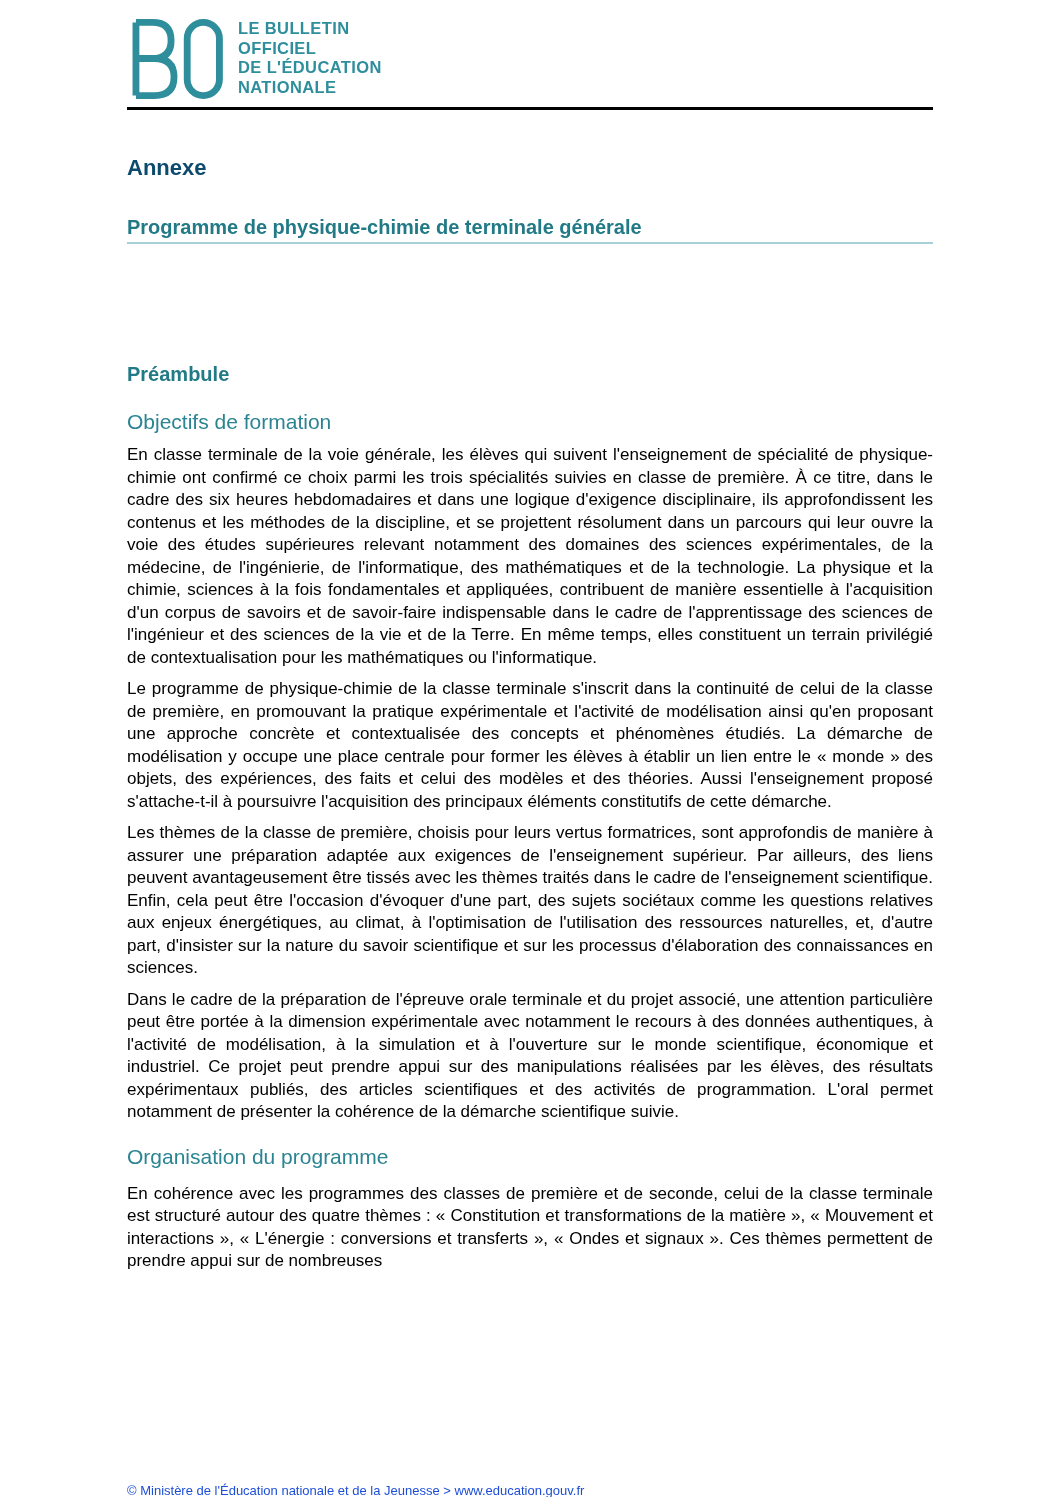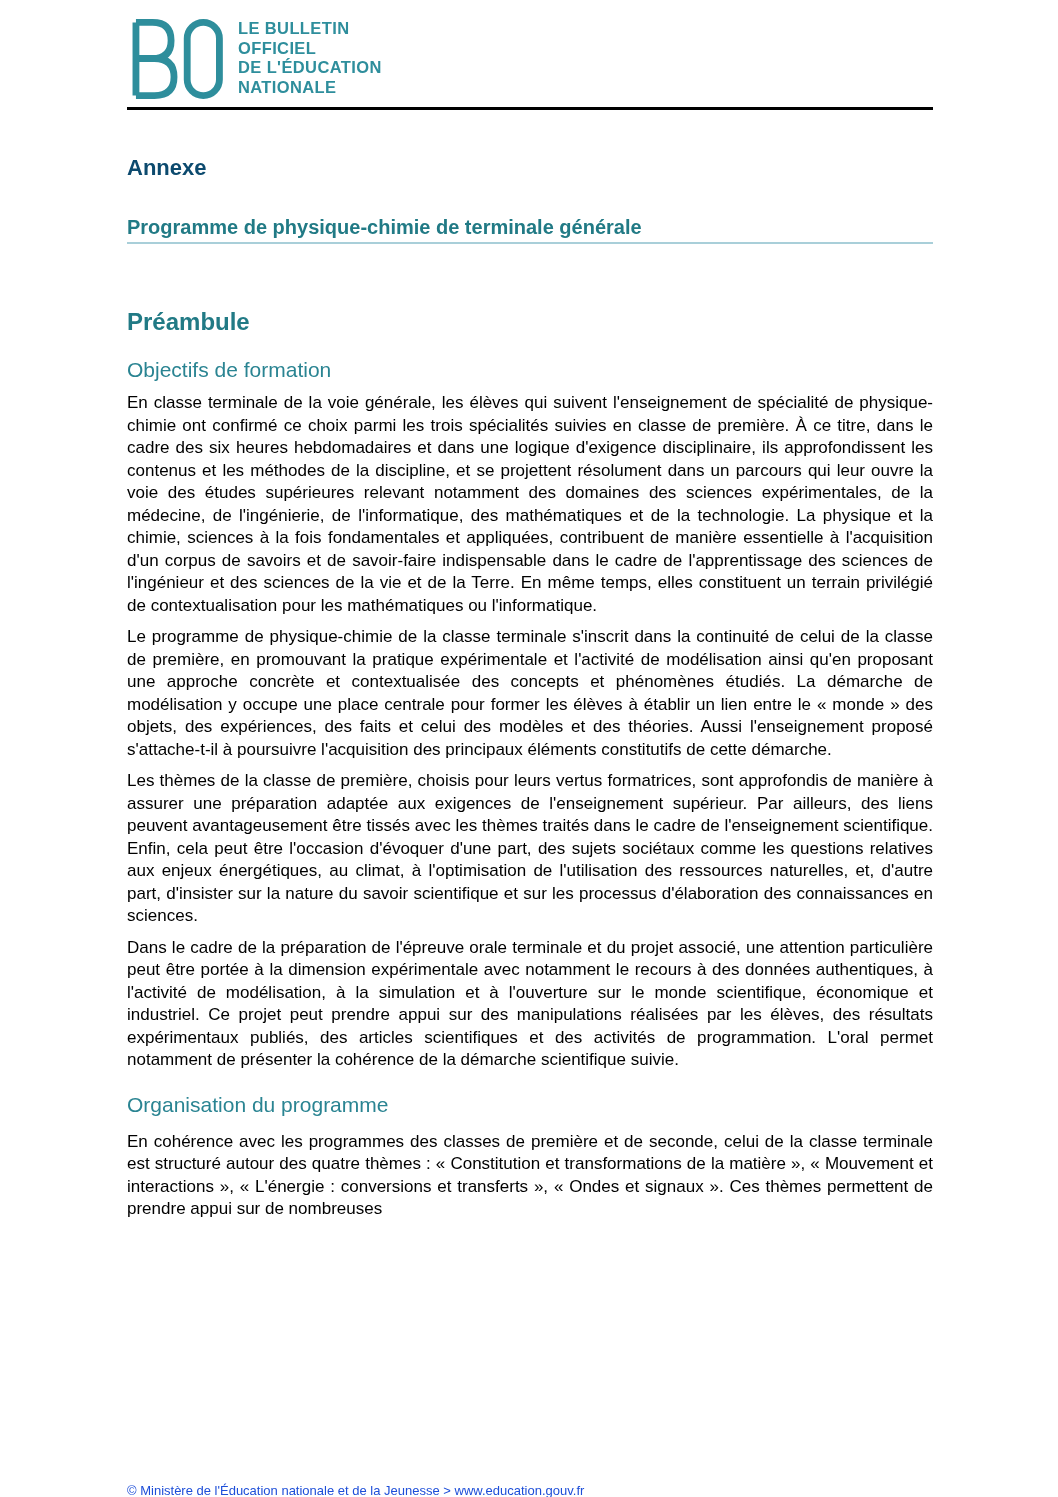--- a/index.html
+++ b/index.html
@@ -19,21 +19,21 @@
     transform:scaleX(0.97);transform-origin:left top;
   }
   .top-rule{height:3px;background:#000;margin-top:7px;}
 
   
   .annexe{margin-top:48px;font-size:22px;font-weight:700;color:#0c4a6e;line-height:19px;}
   .title{
     margin-top:36px;font-size:20px;font-weight:700;color:#217a85;line-height:29px;
     border-bottom:2px solid #a9cfd9;
   }
-  .h-pre{margin-top:64px;font-size:24px;font-weight:700;color:#217a85;line-height:28px;}
+  .h-pre{margin-top:116px;font-size:20px;font-weight:700;color:#217a85;line-height:28px;}
   .h-sub{font-size:21px;font-weight:400;color:#2a8492;line-height:26px;}
   .h-sub.org{margin-top:20px;}
 
   
   .para{
     font-size:17px;line-height:22.5px;text-align:justify;
     margin:9px 0 8px 0;color:#000;
   }
   .para b{font-weight:400;}
 

